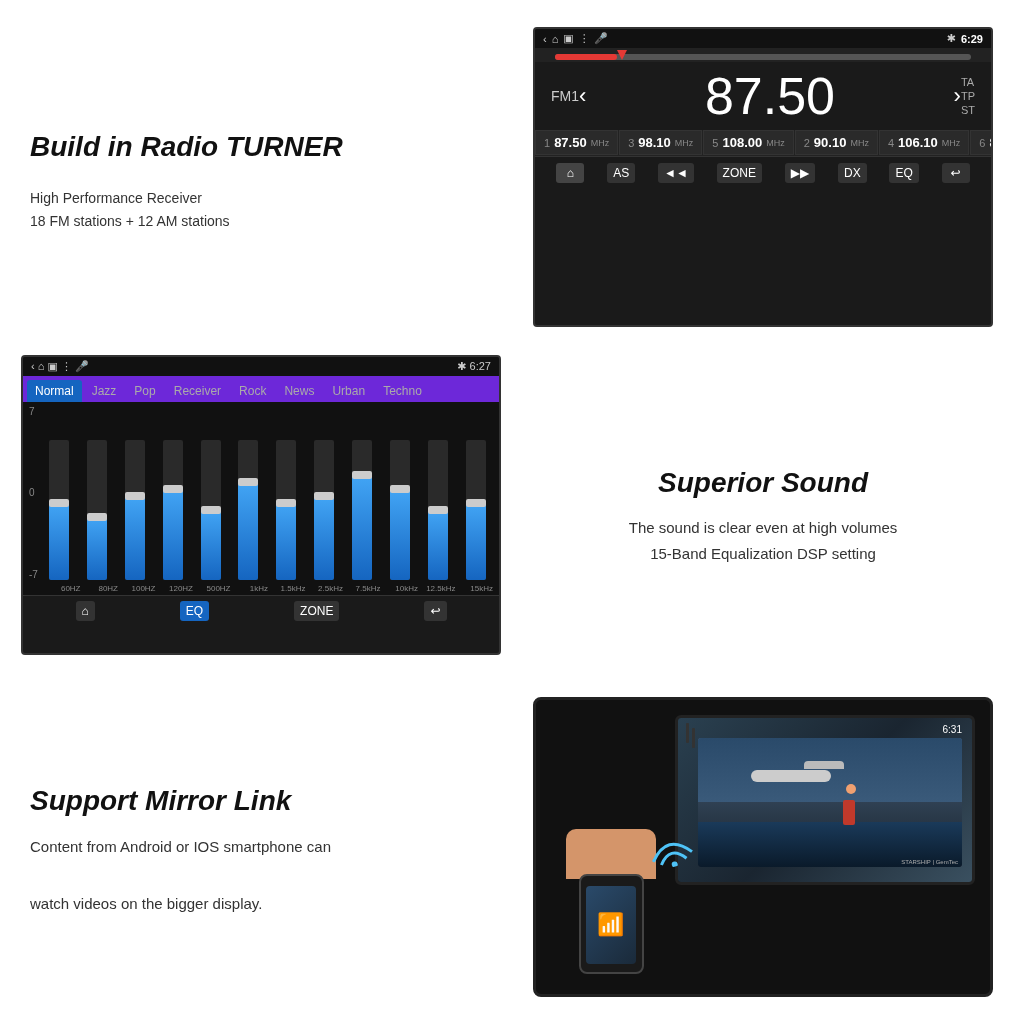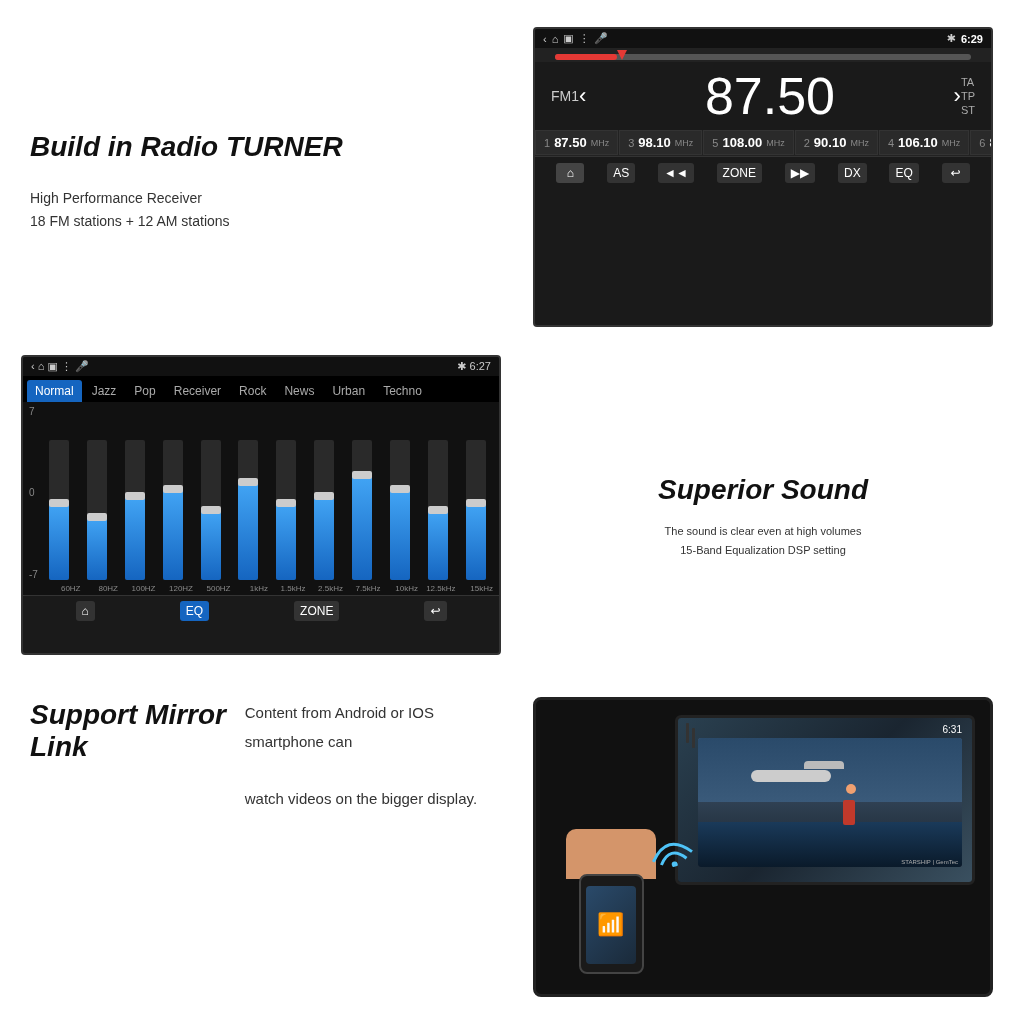--- a/index.html
+++ b/index.html
@@ -175,21 +175,21 @@
       background: #111;
       display: flex;
       align-items: center;
       justify-content: space-between;
       padding: 3px 8px;
       font-size: 11px;
       color: #ccc;
     }
     .eq-tabs {
       display: flex;
-      background: #000000;
+      background: #6d28d9;
       padding: 4px 4px 0;
       gap: 2px;
     }
     .eq-tab {
       padding: 4px 8px;
       font-size: 12px;
       color: #aaa;
       border-radius: 3px 3px 0 0;
       cursor: pointer;
     }
@@ -295,30 +295,30 @@
       text-align: center;
     }
     .section-sound-text h2 {
       font-size: 28px;
       font-weight: 900;
       font-style: italic;
       margin-bottom: 16px;
       color: #111;
     }
     .section-sound-text p {
-      font-size: 11px;
+      font-size: 15px;
       color: #333;
       line-height: 1.7;
     }
 
     
     .section-mirror-text {
       padding: 20px 20px 10px 20px;
       display: flex;
-      flex-direction: row;
+      flex-direction: column;
       justify-content: center;
     }
     .section-mirror-text h2 {
       font-size: 28px;
       font-weight: 900;
       font-style: italic;
       margin-bottom: 16px;
       color: #111;
     }
     .section-mirror-text p {

